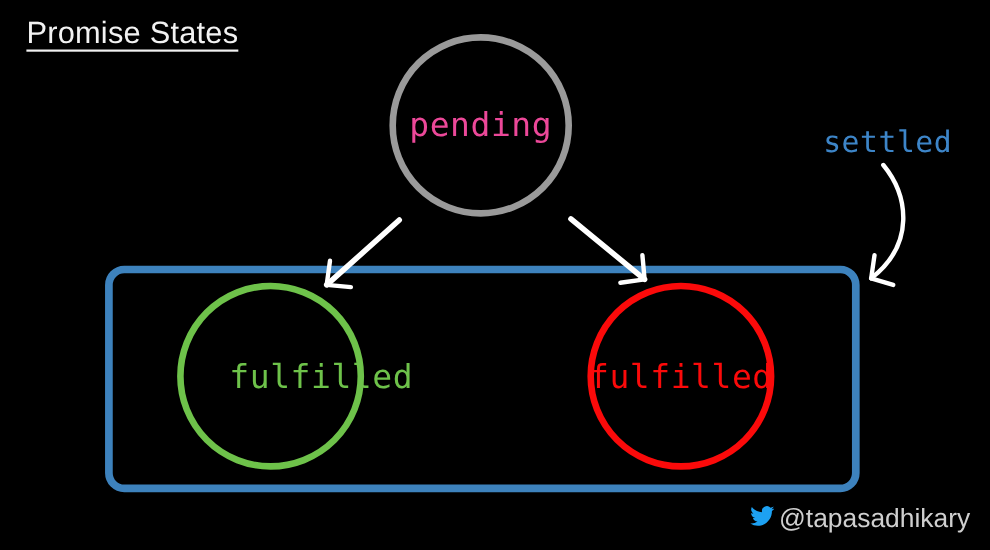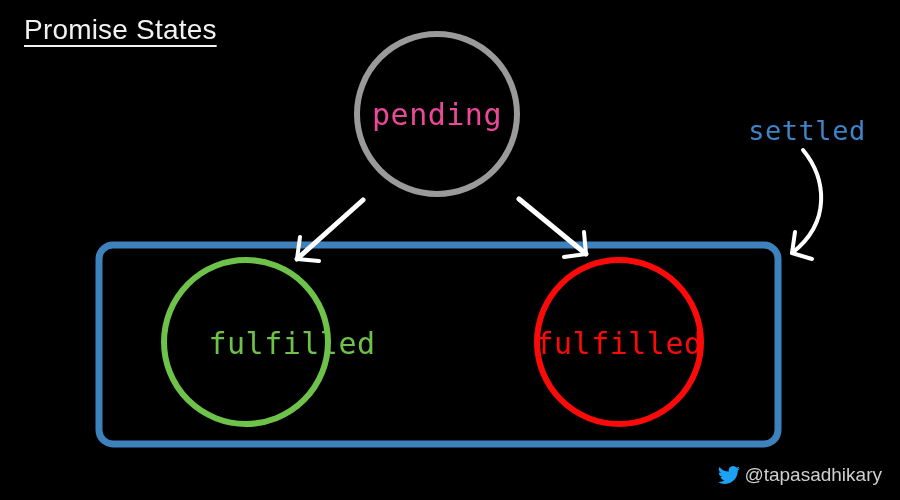--- a/index.html
+++ b/index.html
@@ -66,24 +66,24 @@
     left: 807px;
     top: 130px;
     font-size: 27px;
     color: #3d85c8;
   }
   #credit {
     position: absolute;
     right: 18px;
     bottom: 10px;
     display: flex;
-    align-items: flex-end;
+    align-items: flex-start;
     gap: 4px;
     font-family: "Liberation Sans", sans-serif;
-    font-size: 19px;
+    font-size: 24px;
     color: #cfcfcf;
   }
   #credit .bird {
     display: block;
     width: 22px;
     height: 22px;
   }
 </style>
 </head>
 <body>

